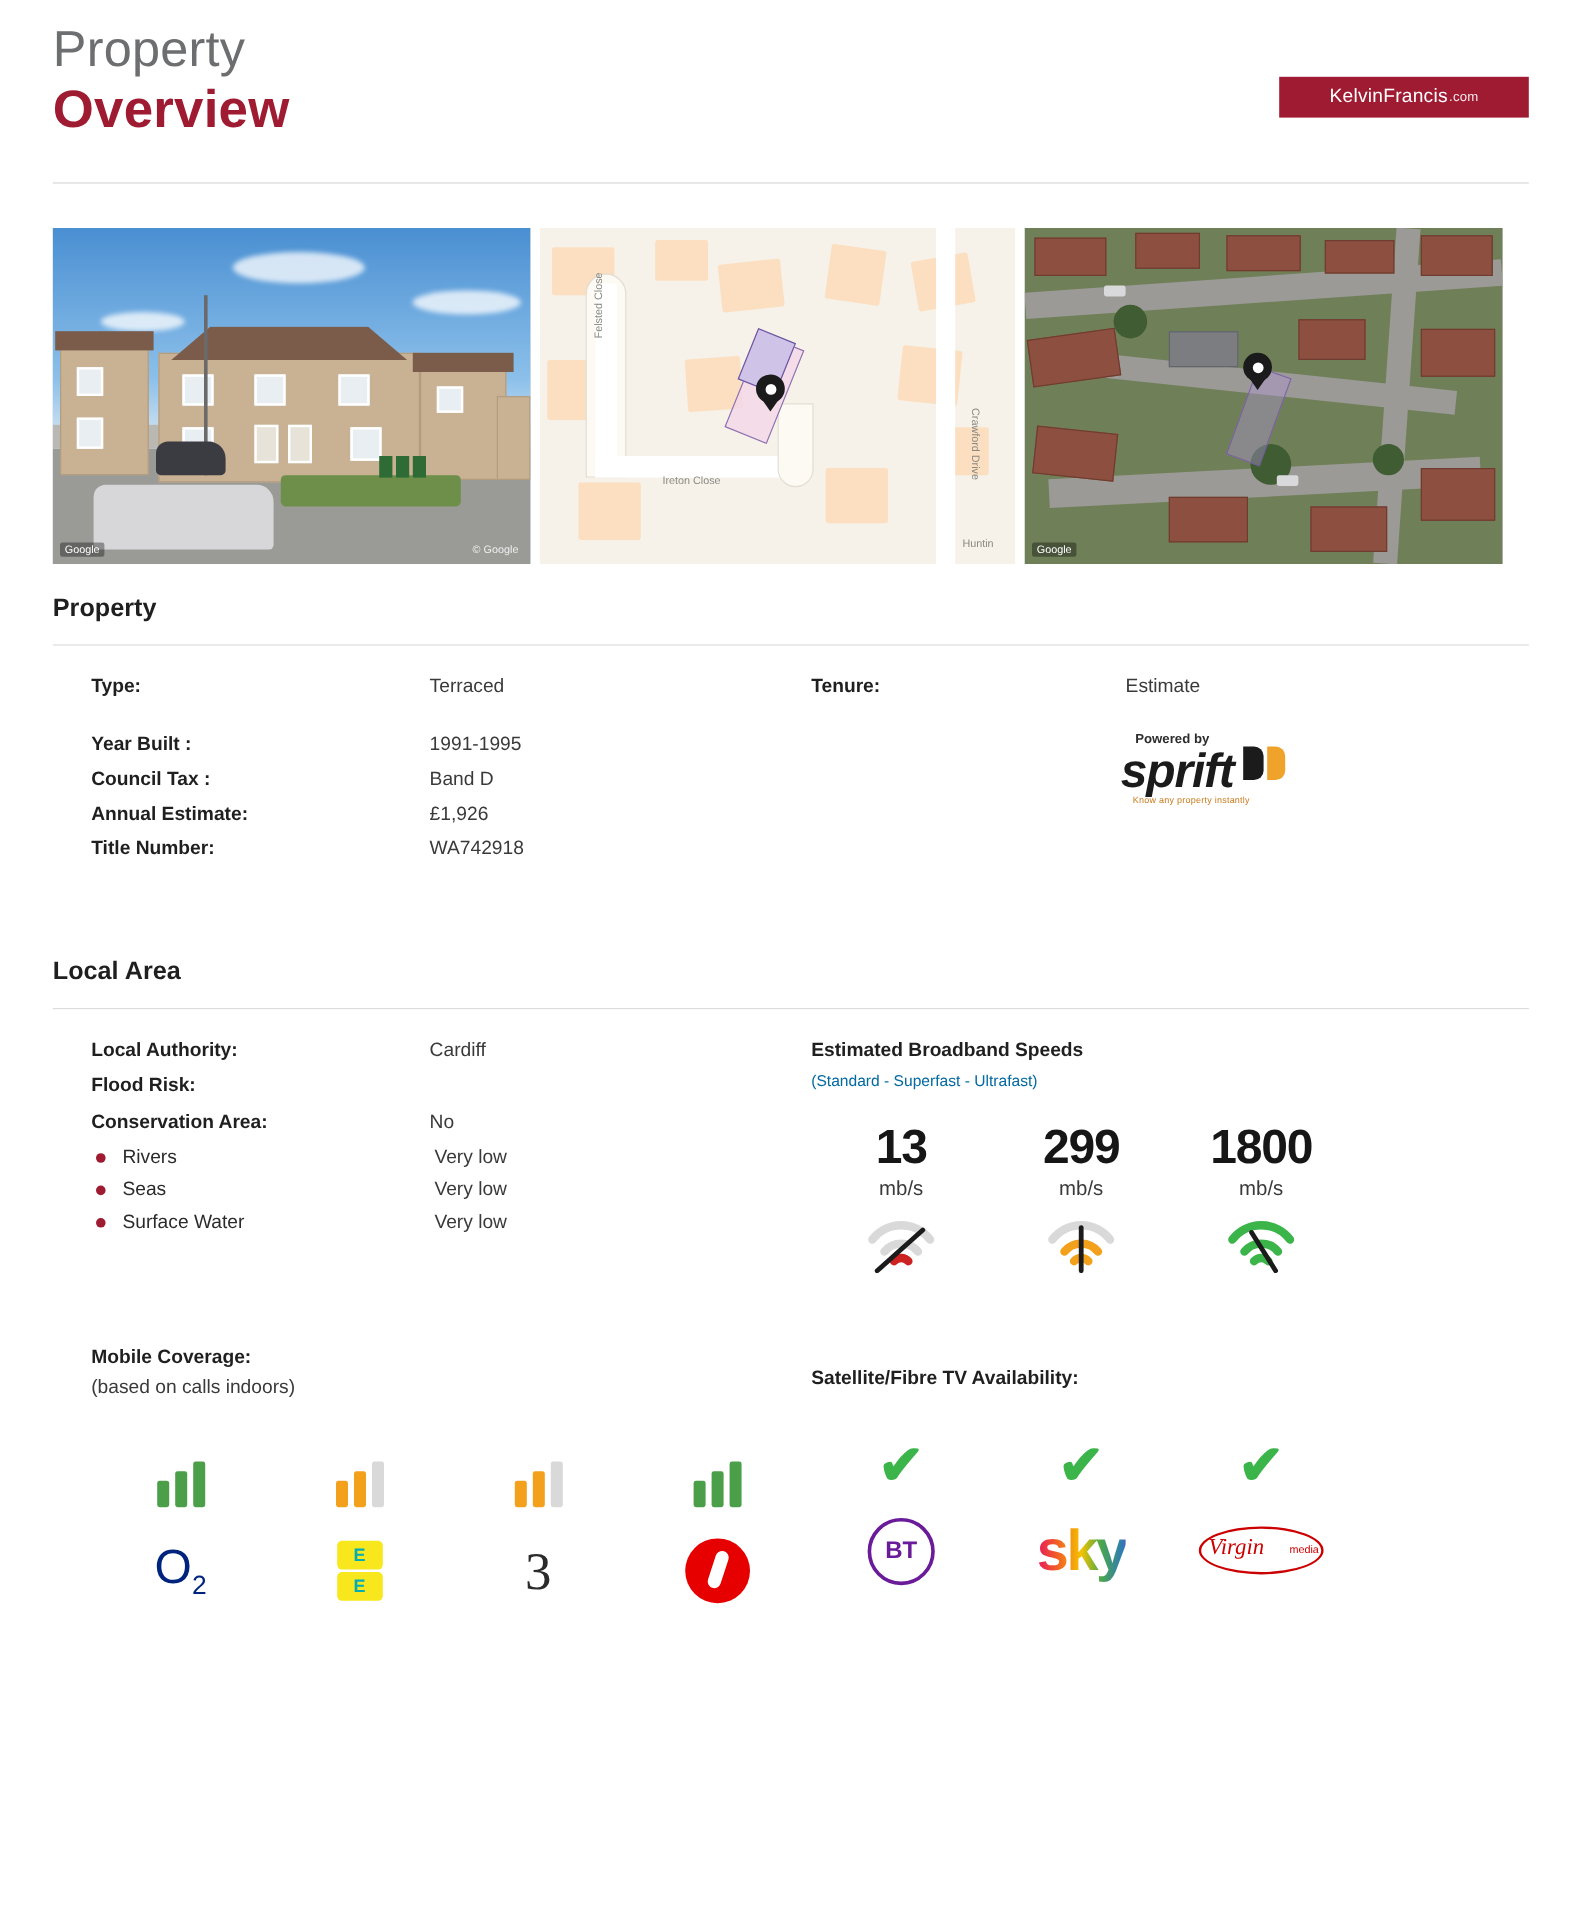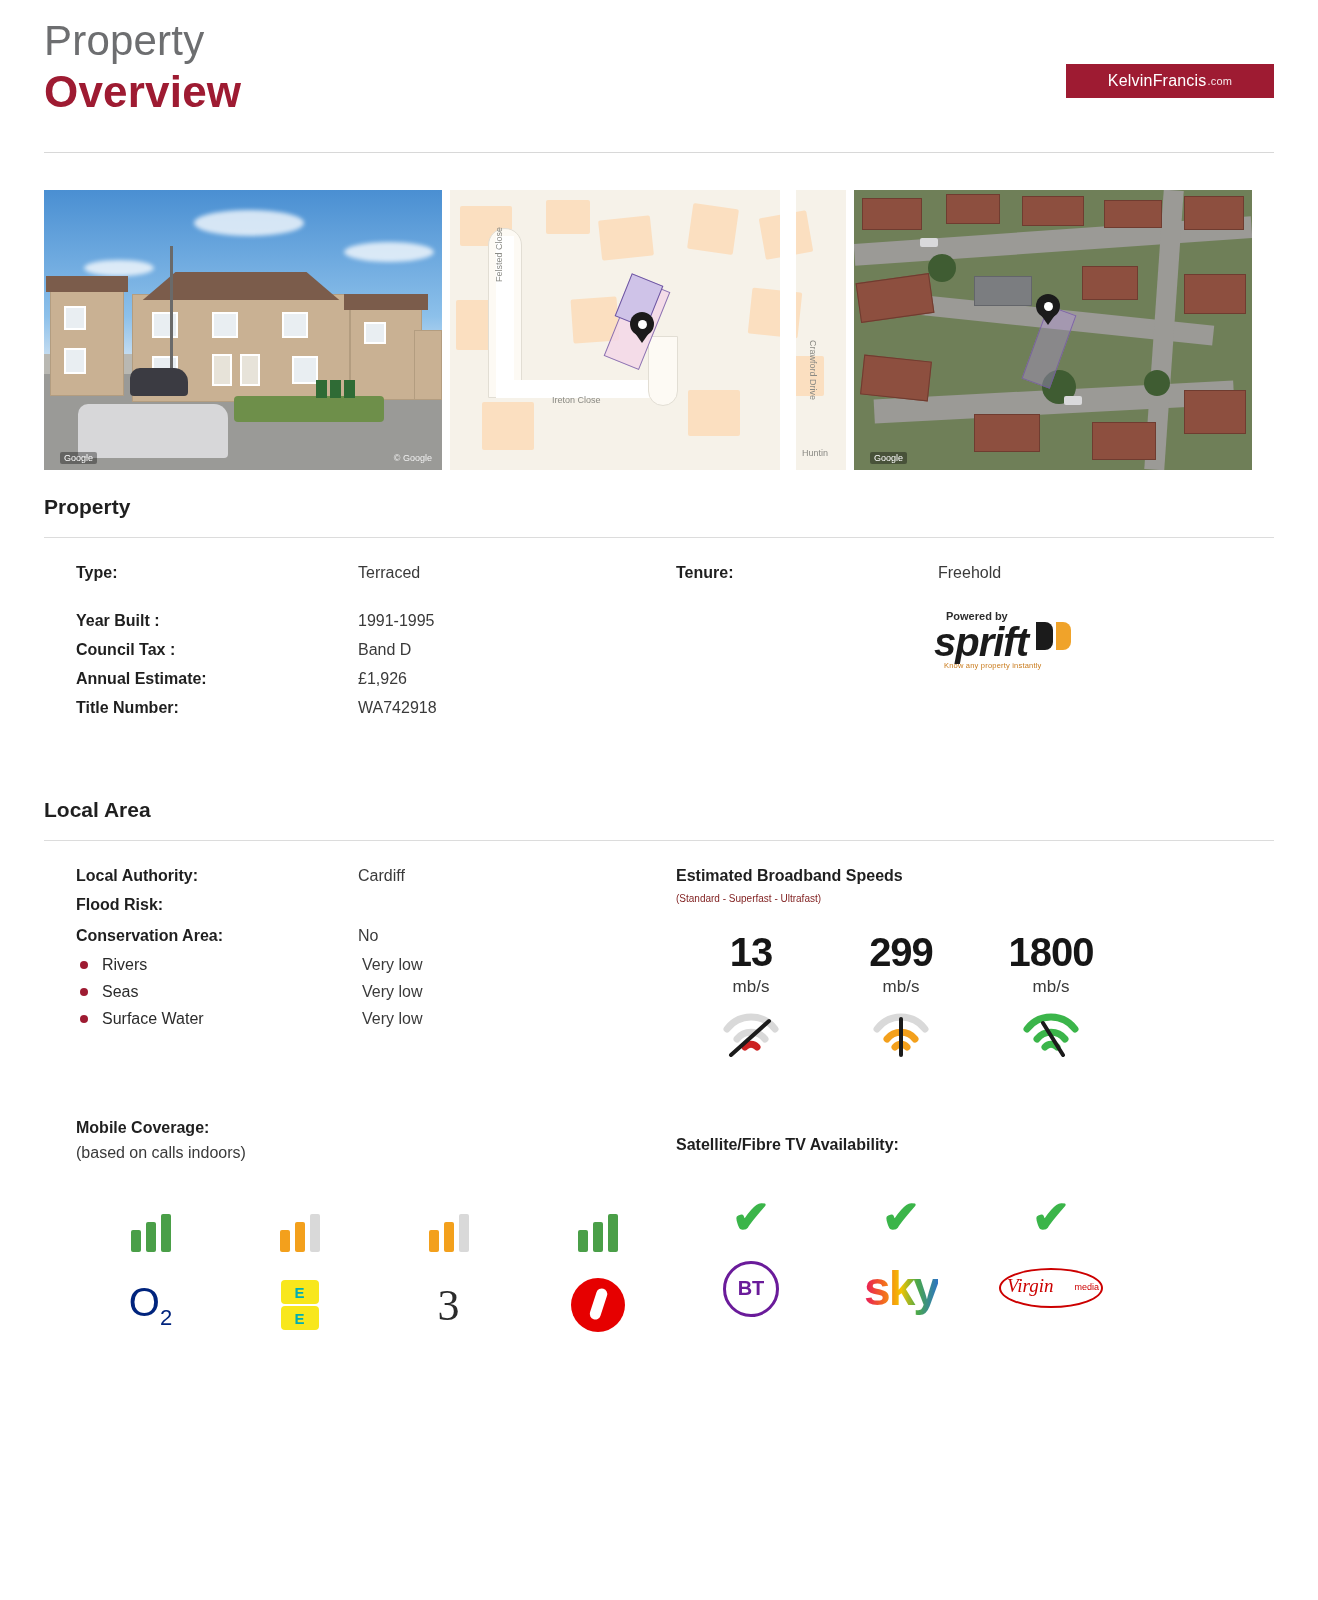--- a/index.html
+++ b/index.html
@@ -77,21 +77,21 @@
   .window { position:absolute; background:#e9eef2; border:2px solid #ffffff; }
   .door { position:absolute; background:#e7e3d9; border:2px solid #ffffff; }
   .road { position:absolute; left:0; right:0; bottom:0; height:96px; background:#9a9a97; }
   .pavement { position:absolute; left:0; right:0; bottom:96px; height:20px; background:#b9b8b2; }
   .lawn { position:absolute; background:#6e8f4a; border-radius:4px; }
   .car { position:absolute; background:#d7d7d9; border-radius:10px 14px 4px 4px; }
   .car.dark { background:#3b3b42; }
   .lamp { position:absolute; width:3px; background:#6a6a6a; }
   .bin { position:absolute; width:11px; height:18px; background:#2f6b35; }
   .gmark {
-    position:absolute; left:16px; bottom:6px; font-size:9px; color:#fff;
+    position:absolute; left:6px; bottom:6px; font-size:9px; color:#fff;
     background:rgba(0,0,0,.35); padding:1px 4px; border-radius:2px;
     font-family:"Liberation Sans", sans-serif;
   }
   .gmark.right { left:auto; right:6px; background:transparent; color:#f0f0f0; }
 
   
   .map-bg { position:absolute; inset:0; background:#f6f2e9; }
   .map-block { position:absolute; background:#fbdfc0; border-radius:2px; }
   .map-road { position:absolute; background:#ffffff; }
   .map-road-edge { position:absolute; border:1px solid #e2ded4; background:#ffffff; }
@@ -161,21 +161,21 @@
 
   
   .bullet-row { display:flex; align-items:center; margin-bottom: 9px; }
   .bullet {
     width:8px; height:8px; border-radius:50%; background:#9e1b32;
     margin-right: 14px; margin-left: 4px;
   }
   .bullet-label { font-size:16px; color:#2b2b2b; width:260px; }
 
   .bb-title { font-size:16px; font-weight:700; color:#1f1f1f; }
-  .bb-sub { font-size:10px; color:#7f1d1d; margin-top:8px; }
+  .bb-sub { font-size:13px; color:#0369a1; margin-top:8px; }
   .speeds { display:flex; margin-top: 26px; }
   .speed { width:150px; text-align:center; }
   .speed .num { font-size:40px; font-weight:800; color:#161616; letter-spacing:-1px; }
   .speed .unit { font-size:17px; color:#3a3a3a; margin-top:2px; }
   .speed .wifi { margin-top: 14px; height: 46px; display:flex; align-items:flex-end; justify-content:center;}
 
   .mobile-title { font-size:16px; font-weight:700; color:#1f1f1f; }
   .mobile-sub { font-size:16px; color:#3a3a3a; margin-top:7px; }
 
   .carriers { display:flex; margin-top: 46px; }
@@ -370,21 +370,21 @@
         <div class="val">£1,926</div>
       </div>
       <div class="row prop-row">
         <div class="lbl">Title Number:</div>
         <div class="val">WA742918</div>
       </div>
     </div>
     <div class="col-right">
       <div class="row">
         <div class="lbl" style="width:262px;">Tenure:</div>
-        <div class="val">Freehold</div>
+        <div class="val">Estimate</div>
       </div>
       <div class="sprift">
         <div class="pb">Powered by</div>
         <div>
           <span class="word">sprift</span>
           <span class="sprift-marks">
             <span class="sp-b"></span>
               <span class="sp-o"></span>
           </span>
         </div>

